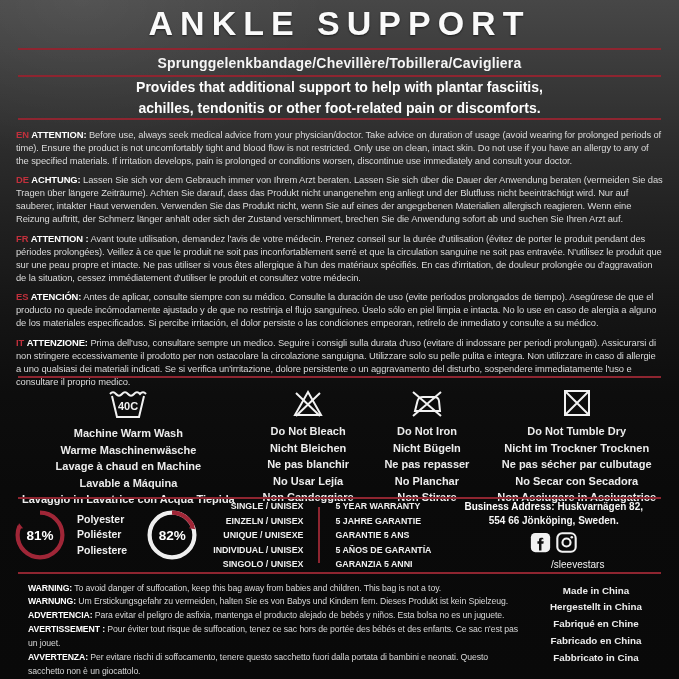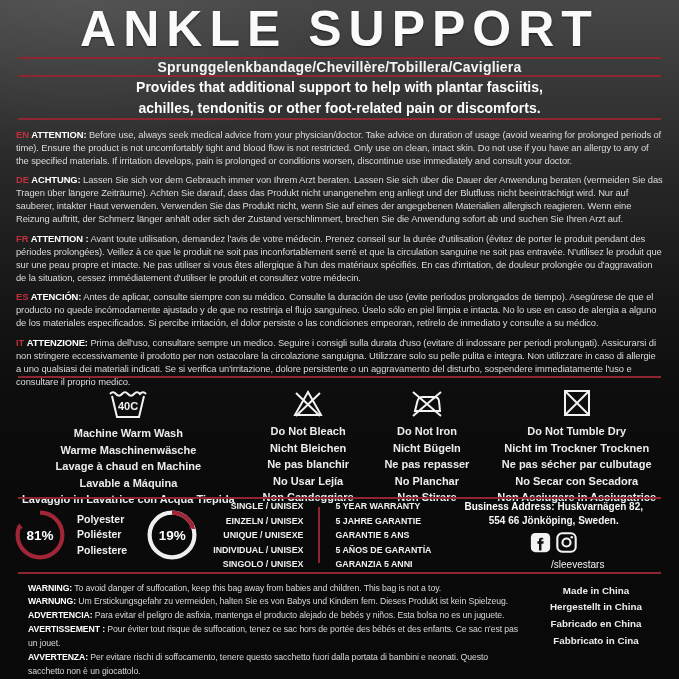--- a/index.html
+++ b/index.html
@@ -13,21 +13,21 @@
       radial-gradient(ellipse 60% 40% at 12% 0%, rgba(255,255,255,0.07), transparent 60%),
       linear-gradient(180deg,#474747 0%,#3c3c3c 9%,#2e2e2e 20%,#202020 33%,#141414 47%,#0d0d0d 58%,#0a0a0a 72%,#090909 100%);
     display:flex;flex-direction:column;
     overflow:hidden;
   }
   .redline{border:none;border-top:2px solid #8e2530;margin:0 18px;}
   .sec{box-sizing:border-box;}
 
   
   .title-sec{height:57px;display:flex;align-items:center;justify-content:center;}
-  .title{font-size:50px;font-weight:700;letter-spacing:7px;color:#fafafa;white-space:nowrap;
+  .title{font-size:34px;font-weight:700;letter-spacing:7px;color:#fafafa;white-space:nowrap;
          text-shadow:0 1px 2px rgba(0,0,0,.6);}
   .subtitle-sec{height:31px;display:flex;align-items:center;justify-content:center;}
   .subtitle{font-size:14px;font-weight:700;color:#f5f5f5;letter-spacing:0.2px;}
   .tagline-sec{height:45px;display:flex;flex-direction:column;align-items:center;justify-content:center;}
   .tagline{font-size:14px;font-weight:700;line-height:1.45;color:#fdfdfd;text-align:center;}
 
   
   .warnings-sec{height:256px;padding:9px 16px 4px 16px;}
   .warn-p{font-size:9.4px;line-height:1.38;color:#dadada;margin:0 0 6.5px 0;letter-spacing:-0.1px;}
   .warn-code{color:#c1303c;font-weight:700;}
@@ -167,21 +167,21 @@
       <div>Polyester</div>
       <div>Poliéster</div>
       <div>Poliestere</div>
     </div>
     <div class="donut-wrap donut-1" style="margin-left:8px;">
       <svg width="56" height="56" viewBox="0 0 60 60">
         <circle class="base" cx="30" cy="30" r="24" fill="none" stroke-width="4.5"></circle>
         <circle class="arc" cx="30" cy="30" r="24" fill="none" stroke-width="4.5" transform="rotate(-90 30 30)" stroke-dasharray="28.651325000738915 150.79644737231007"></circle>
         <polygon class="arrowhead arrow" points="-3.5,-1.5 3.5,-1.5 0,4.5" transform="translate(52.314635661318036 21.165010735567733) rotate(68.4)"></polygon>
       </svg>
-      <div class="donut-pct">19%</div>
+      <div class="donut-pct">82%</div>
     </div>
     <div class="sizes">
       <div>SINGLE / UNISEX</div>
       <div>EINZELN / UNISEX</div>
       <div>UNIQUE / UNISEXE</div>
       <div>INDIVIDUAL / UNISEX</div>
       <div>SINGOLO / UNISEX</div>
     </div>
     <div class="vdiv"></div>
     <div class="warranty">
@@ -217,18 +217,19 @@
     <div class="bag-warnings">
       <div class="bag-line"><span class="bag-label">WARNING:</span><span> To avoid danger of suffocation, keep this bag away from babies and children. This bag is not a toy.</span></div>
       <div class="bag-line"><span class="bag-label">WARNUNG:</span><span> Um Erstickungsgefahr zu vermeiden, halten Sie es von Babys und Kindern fern. Dieses Produkt ist kein Spielzeug.</span></div>
       <div class="bag-line"><span class="bag-label">ADVERTENCIA:</span><span> Para evitar el peligro de asfixia, mantenga el producto alejado de bebés y niños. Esta bolsa no es un juguete.</span></div>
       <div class="bag-line"><span class="bag-label">AVERTISSEMENT :</span><span> Pour éviter tout risque de suffocation, tenez ce sac hors de portée des bébés et des enfants. Ce sac n'est pas un jouet.</span></div>
       <div class="bag-line"><span class="bag-label">AVVERTENZA:</span><span> Per evitare rischi di soffocamento, tenere questo sacchetto fuori dalla portata di bambini e neonati. Questo sacchetto non è un giocattolo.</span></div>
     </div>
     <div class="madein">
       <div>Made in China</div>
       <div>Hergestellt in China</div>
+      <div>Fabriqué en Chine</div>
       <div>Fabricado en China</div>
       <div>Fabbricato in Cina</div>
     </div>
   </div>
 
 </div>
 
 </body></html>

